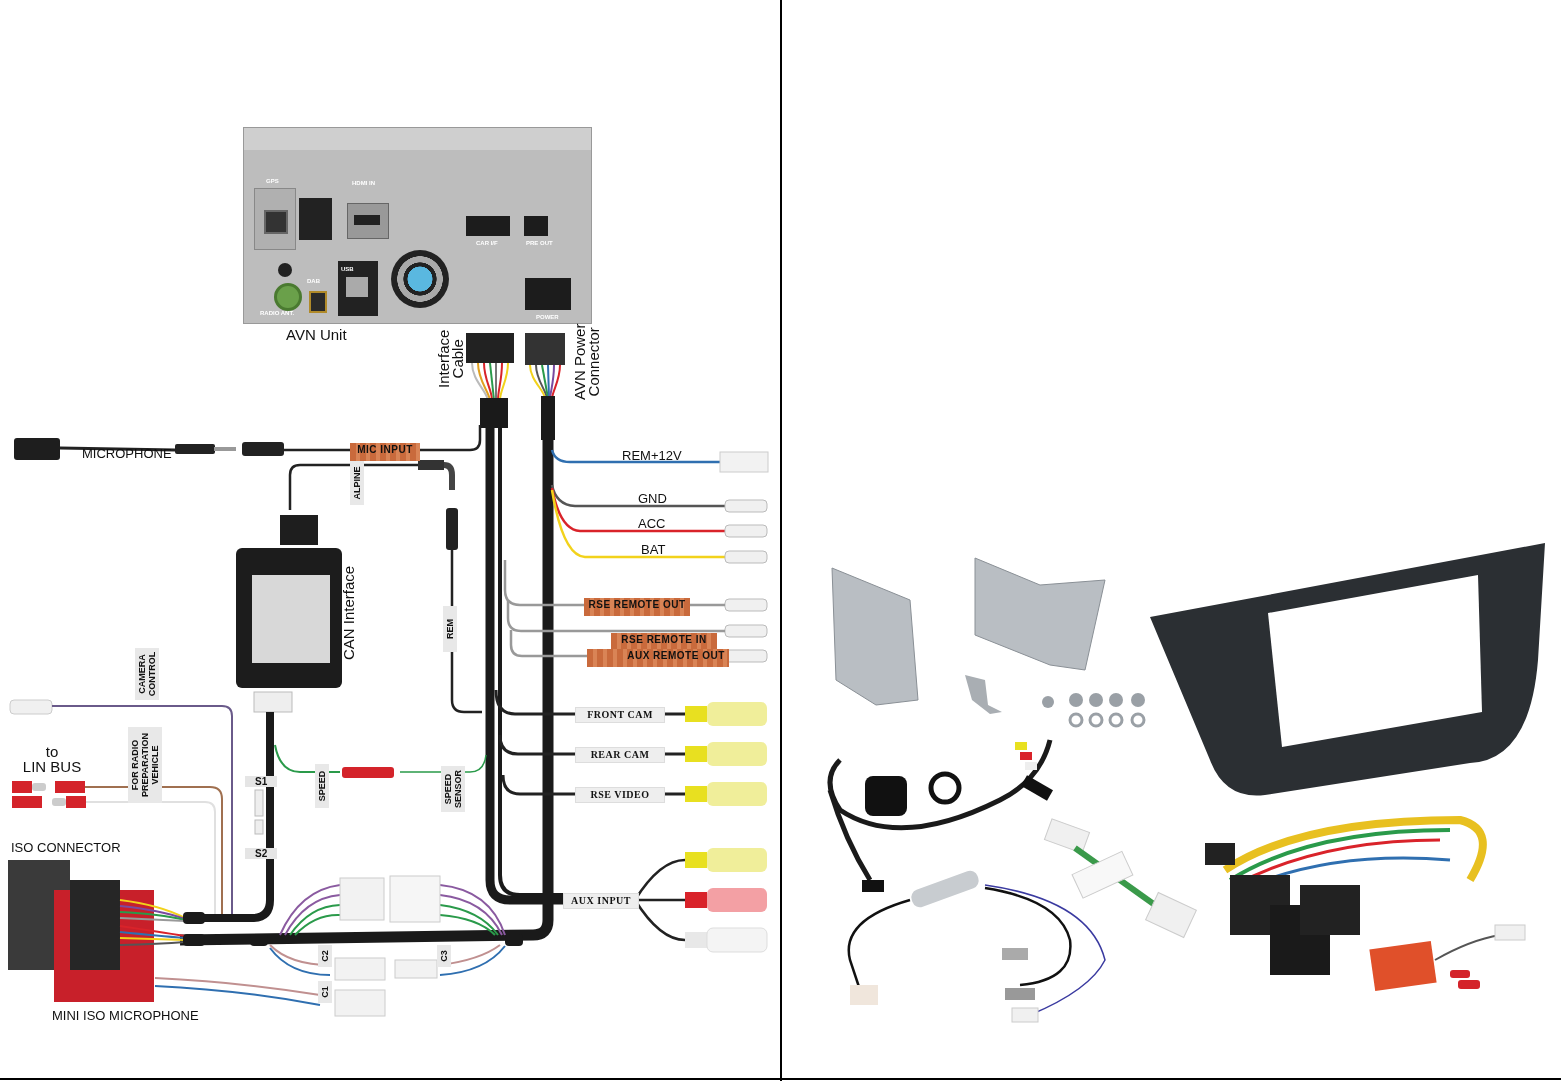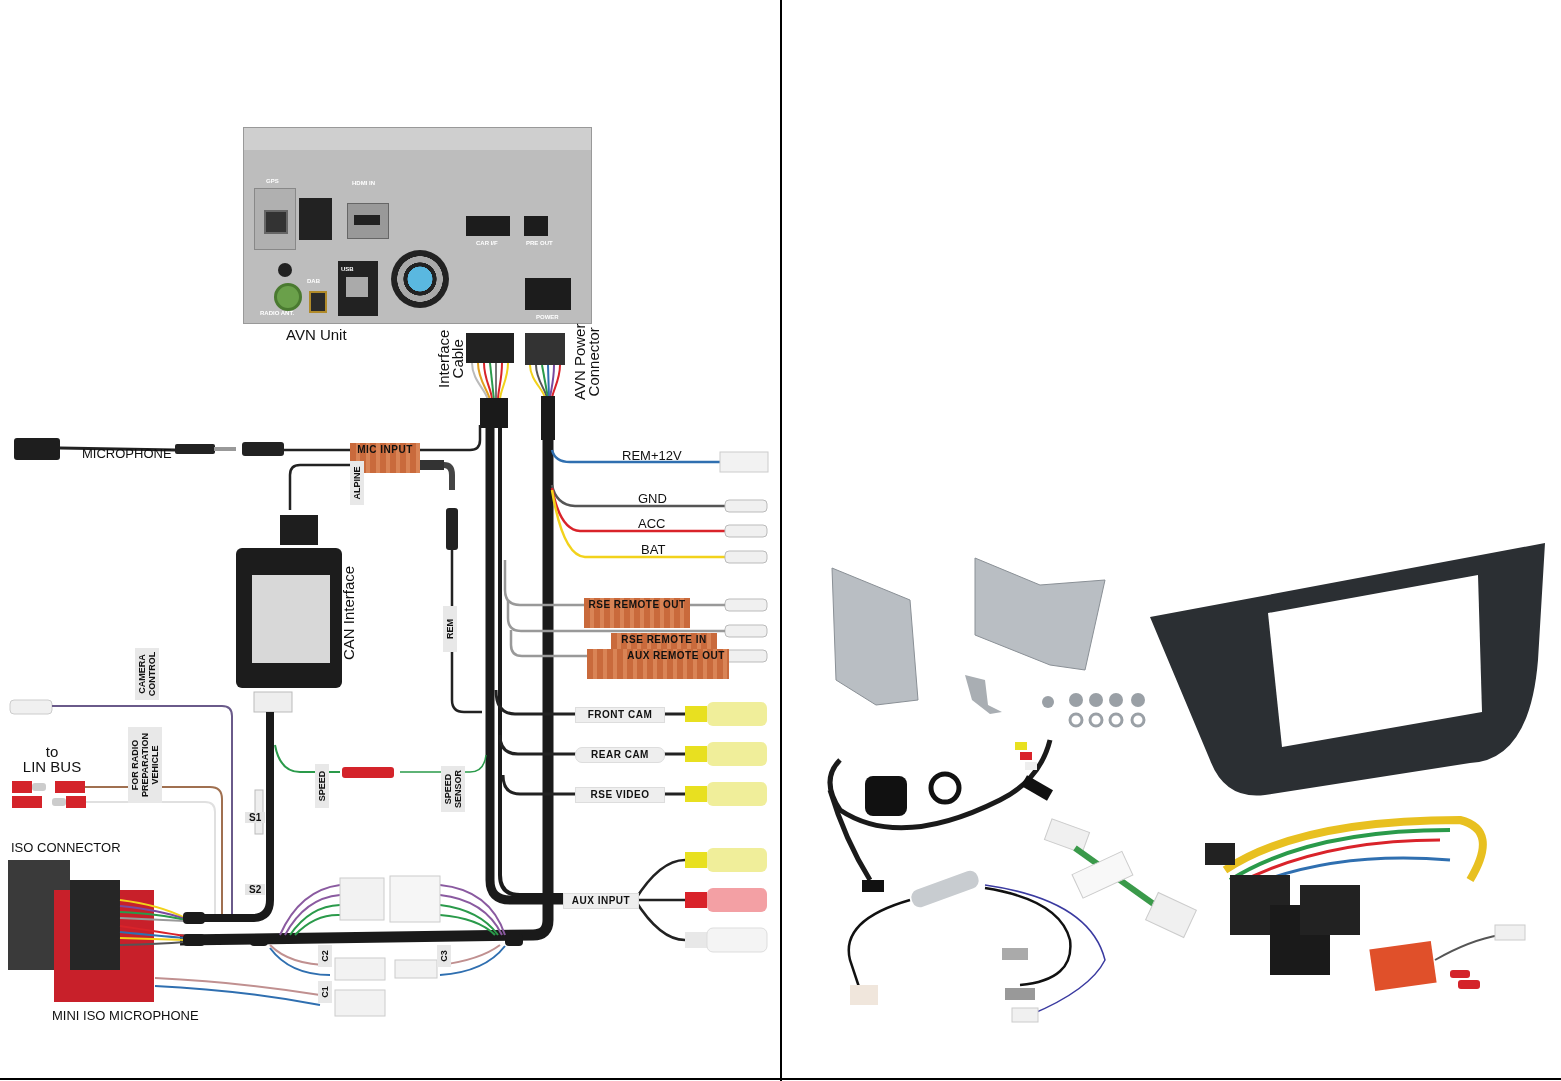--- a/index.html
+++ b/index.html
@@ -4,24 +4,24 @@
 <style>
   html,body{margin:0;padding:0;background:#fff;}
   body{width:1561px;height:1081px;position:relative;overflow:hidden;font-family:"Liberation Sans",sans-serif;color:#111;}
   .divider{position:absolute;left:780px;top:0;width:2px;height:1081px;background:#000;}
   .bottom-rule{position:absolute;left:0;top:1078px;width:1561px;height:2px;background:#000;}
   svg#diagram{position:absolute;left:0;top:0;}
   .lbl{position:absolute;font-size:13px;white-space:nowrap;}
   .lbl-big{font-size:15px;margin-left:42px;}
   .vlbl{position:absolute;transform-origin:left top;transform:rotate(-90deg);white-space:nowrap;font-size:15px;line-height:14px;text-align:center;}
   .tag{position:absolute;font-size:10px;font-weight:bold;letter-spacing:0.5px;text-align:center;white-space:nowrap;}
-  .tag-orange{background:repeating-linear-gradient(90deg,#c96a3c 0 6px,#d98456 6px 10px);color:#111;height:30px;line-height:14px;}
-  .tag-white{background:#eeeeee;border:1px solid #ddd;color:#111;height:14px;line-height:14px;}
+  .tag-orange{background:repeating-linear-gradient(90deg,#c96a3c 0 6px,#d98456 6px 10px);color:#111;height:18px;line-height:14px;}
+  .tag-white{background:#eeeeee;border:1px solid #ddd;color:#111;height:14px;line-height:14px;font-family:Liberation Serif, serif;}
   .vtag{position:absolute;transform-origin:left top;transform:rotate(-90deg);font-size:9px;font-weight:bold;background:#e8e8e8;text-align:center;white-space:nowrap;line-height:10px;padding:2px 3px;}
-  .small-tag{position:absolute;font-size:10px;font-weight:bold;background:#e5e5e5;padding:0 4px;margin-top:36px;}
+  .small-tag{position:absolute;font-size:10px;font-weight:bold;background:#e5e5e5;padding:0 10px;}
   .unit{position:absolute;left:243px;top:127px;width:347px;height:195px;background:#bdbdbd;border:1px solid #999;}
   .unit .port-lbl{position:absolute;font-size:6px;color:#fff;font-weight:bold;}
 </style>
 </head>
 <body>
 
 <div class="divider"></div>
 <div class="bottom-rule"></div>
 
 <div class="unit">
@@ -294,21 +294,21 @@
 <span class="lbl" style="left:622px;top:448px;">REM+12V</span>
 <span class="lbl" style="left:638px;top:491px;">GND</span>
 <span class="lbl" style="left:638px;top:516px;">ACC</span>
 <span class="lbl" style="left:641px;top:542px;">BAT</span>
 
 <span class="tag tag-orange" style="left:584px;top:598px;width:106px;">RSE REMOTE OUT</span>
 <span class="tag tag-orange" style="left:611px;top:624px;width:106px;margin-top:9px;">RSE REMOTE IN</span>
 <span class="tag tag-orange" style="left:587px;top:649px;width:106px;padding-left:36px;">AUX REMOTE OUT</span>
 
 <span class="tag tag-white" style="left:575px;top:707px;width:88px;">FRONT CAM</span>
-<span class="tag tag-white" style="left:575px;top:747px;width:88px;border-radius:7px;">REAR CAM</span>
+<span class="tag tag-white" style="left:575px;top:747px;width:88px;">REAR CAM</span>
 <span class="tag tag-white" style="left:575px;top:787px;width:88px;">RSE VIDEO</span>
 <span class="tag tag-white" style="left:563px;top:893px;width:74px;">AUX INPUT</span>
 
 <div class="vtag" style="left:135px;top:700px;width:46px;">
   <div>CAMERA</div>
   <div>CONTROL</div>
 </div>
 <div class="lbl" style="left:18px;top:744px;font-size:15px;line-height:15px;text-align:center;width:68px;">
   <div>to</div>
   <div>LIN BUS</div>

